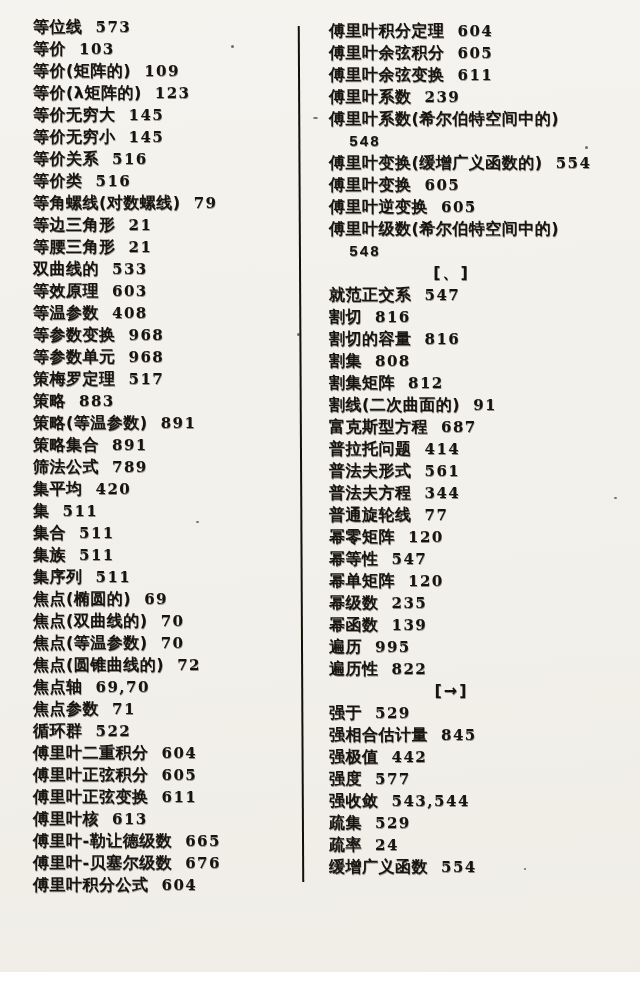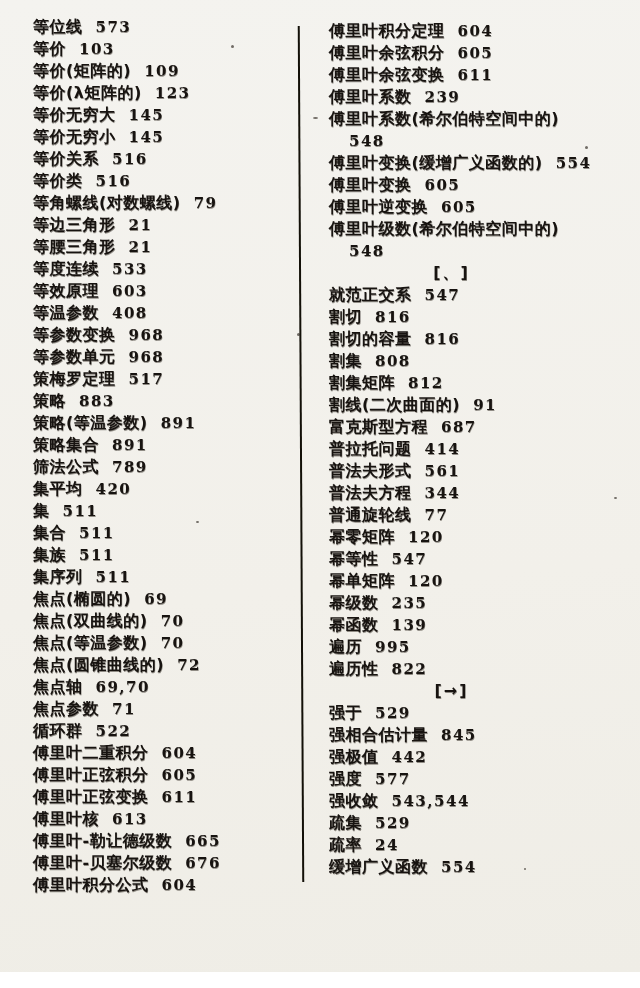--- a/index.html
+++ b/index.html
@@ -41,20 +41,21 @@
     letter-spacing: 0.5px;
   }
   .pages {
     margin-left: 13px;
     letter-spacing: 1.5px;
     font-family: "DejaVu Serif", "Liberation Serif", serif;
     font-size: 15px;
   }
   .row.wrap .pages {
     margin-left: 20px;
+    font-family: Liberation Mono, monospace;
   }
   .row.header {
     text-align: center;
     padding-right: 48px;
     font-size: 16px;
     letter-spacing: 2px;
   }
   .divider {
     position: absolute;
     left: 300px;
@@ -92,21 +93,21 @@
       <div class="row entry"><span class="term">等价</span><span class="pages">103</span></div>
       <div class="row entry"><span class="term">等价(矩阵的)</span><span class="pages">109</span></div>
       <div class="row entry"><span class="term">等价(λ矩阵的)</span><span class="pages">123</span></div>
       <div class="row entry"><span class="term">等价无穷大</span><span class="pages">145</span></div>
       <div class="row entry"><span class="term">等价无穷小</span><span class="pages">145</span></div>
       <div class="row entry"><span class="term">等价关系</span><span class="pages">516</span></div>
       <div class="row entry"><span class="term">等价类</span><span class="pages">516</span></div>
       <div class="row entry"><span class="term">等角螺线(对数螺线)</span><span class="pages">79</span></div>
       <div class="row entry"><span class="term">等边三角形</span><span class="pages">21</span></div>
       <div class="row entry"><span class="term">等腰三角形</span><span class="pages">21</span></div>
-      <div class="row entry"><span class="term">等度连续</span><span class="pages">533</span></div>
+      <div class="row entry"><span class="term">双曲线的</span><span class="pages">533</span></div>
       <div class="row entry"><span class="term">等效原理</span><span class="pages">603</span></div>
       <div class="row entry"><span class="term">等温参数</span><span class="pages">408</span></div>
       <div class="row entry"><span class="term">等参数变换</span><span class="pages">968</span></div>
       <div class="row entry"><span class="term">等参数单元</span><span class="pages">968</span></div>
       <div class="row entry"><span class="term">策梅罗定理</span><span class="pages">517</span></div>
       <div class="row entry"><span class="term">策略</span><span class="pages">883</span></div>
       <div class="row entry"><span class="term">策略(等温参数)</span><span class="pages">891</span></div>
       <div class="row entry"><span class="term">策略集合</span><span class="pages">891</span></div>
       <div class="row entry"><span class="term">筛法公式</span><span class="pages">789</span></div>
       <div class="row entry"><span class="term">集平均</span><span class="pages">420</span></div>

